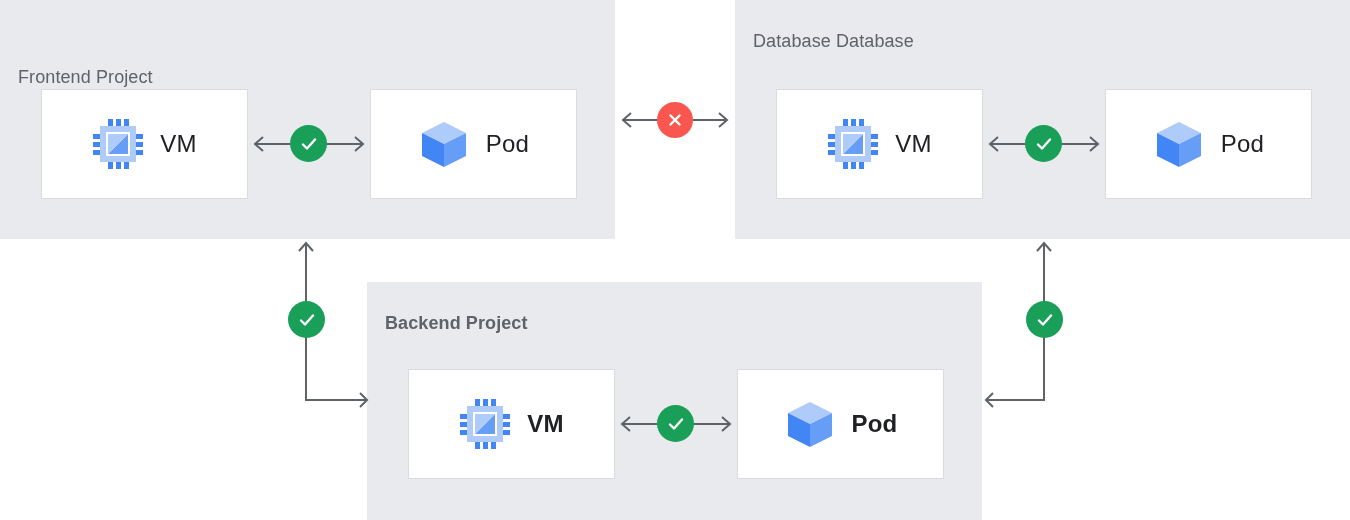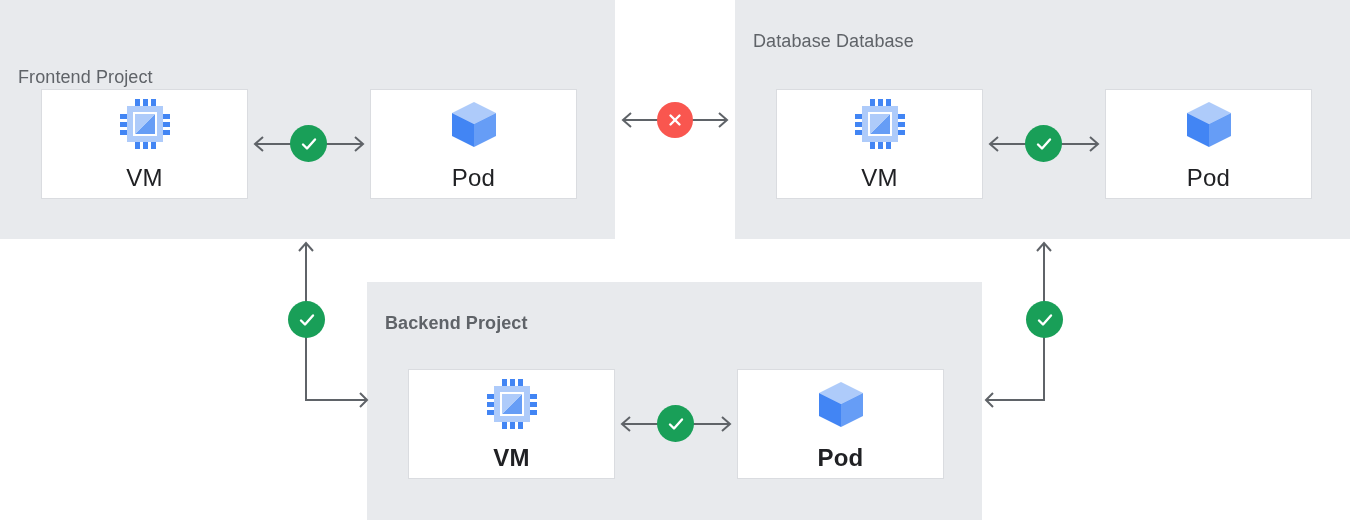--- a/index.html
+++ b/index.html
@@ -40,21 +40,20 @@
     border: 1px solid #dadce0;
     box-sizing: border-box;
     display: flex;
     align-items: center;
     justify-content: center;
   }
   .card-inner {
     display: flex;
     align-items: center;
     gap: 16px;
-    flex-direction: column;
   }
   .card-label {
     font-size: 24px;
     color: #202124;
     line-height: 1;
     letter-spacing: 0.2px;
   }
   .icon-wrap {
     width: 52px;
     height: 52px;

